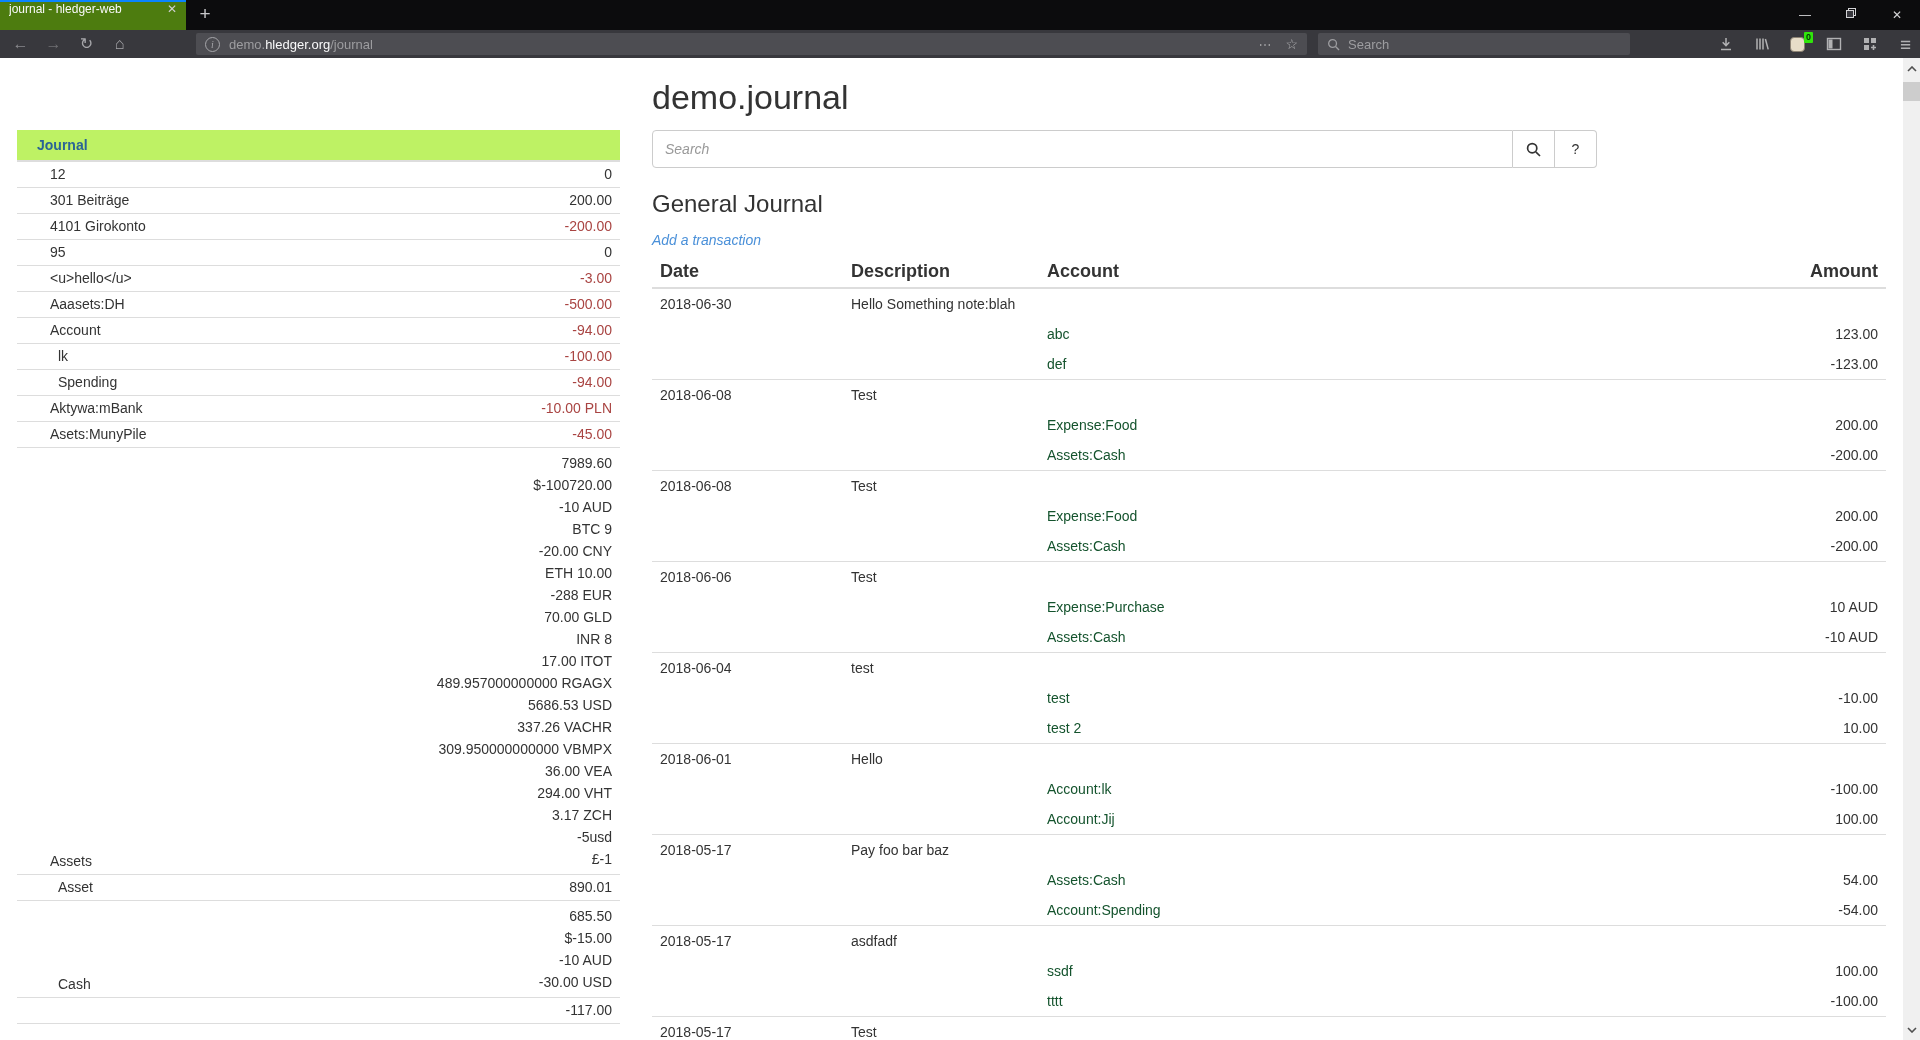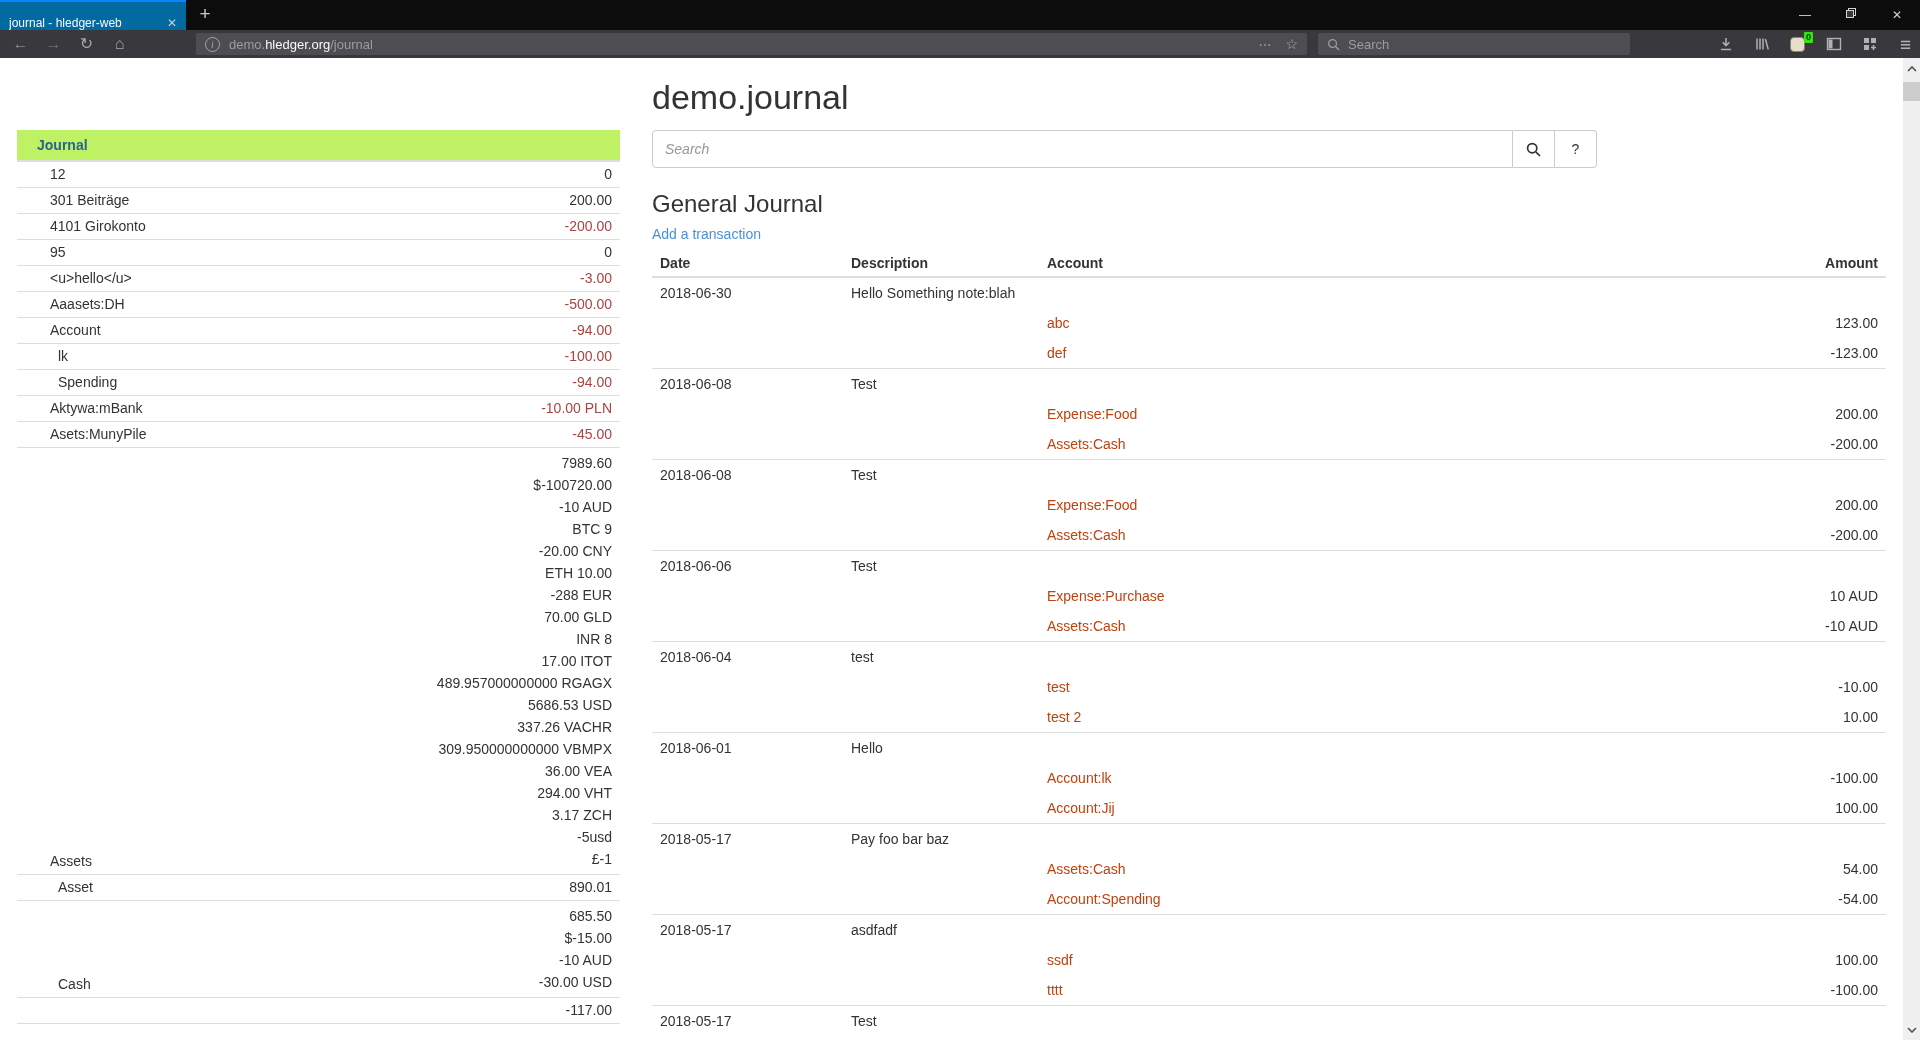--- a/index.html
+++ b/index.html
@@ -2,22 +2,22 @@
 <html><head>
 <meta charset="utf-8">
 <style>
   html,body{margin:0;padding:0;}
   body{width:1920px;height:1040px;overflow:hidden;background:#fff;
        font-family:"Liberation Sans",sans-serif;position:relative;}
 
   
   .chrome{position:absolute;top:0;left:0;width:1920px;height:58px;}
   .tabstrip{position:relative;height:30px;background:#0c0c0d;}
-  .tab{position:absolute;left:0;top:0;width:186px;height:30px;background:#0369a1;
-       border-top:2px solid #0a84ff;box-sizing:border-box;display:flex;align-items:flex-end;
+  .tab{position:absolute;left:0;top:0;width:186px;height:30px;background:#4d7c0f;
+       border-top:2px solid #0a84ff;box-sizing:border-box;display:flex;align-items:flex-start;
        padding:0 9px;color:#f9f9fa;font-size:12px;}
   .tab-title{flex:1;white-space:nowrap;overflow:hidden;}
   .tab-close{color:#cfcfd1;font-size:12px;margin-left:6px;}
   .newtab{position:absolute;left:190px;top:0;width:30px;height:30px;color:#c8c8ca;
           font-size:19px;line-height:28px;text-align:center;}
   .win-controls{position:absolute;right:0;top:0;height:30px;display:flex;}
   .win-btn{width:46px;text-align:center;line-height:30px;color:#d4d4d6;font-size:12px;}
 
   .toolbar{position:relative;height:28px;background:#38383d;display:flex;align-items:center;}
   .nav-icon{color:#a6a6aa;font-size:16px;width:33px;text-align:center;line-height:28px;}
@@ -68,30 +68,30 @@
   .main{position:absolute;left:652px;top:0;width:1234px;}
   .page-title{margin:20px 0 0;font-size:34px;font-weight:500;color:#333;}
   .search-row{margin-top:13px;display:flex;width:945px;}
   .search-input{flex:1;height:38px;box-sizing:border-box;border:1px solid #ccc;
                 border-radius:4px 0 0 4px;padding:6px 12px;font-size:14px;color:#555;outline:none;}
   .search-input::placeholder{font-style:italic;color:#999;}
   .grp-btn{width:42px;height:38px;box-sizing:border-box;background:#fff;border:1px solid #ccc;
            border-left:none;color:#333;font-size:14px;display:flex;align-items:center;justify-content:center;}
   .grp-btn.last{border-radius:0 4px 4px 0;}
   .section-title{margin:22px 0 0;font-size:24px;font-weight:500;color:#333;}
-  .add-link{display:inline-block;margin-top:8px;color:#4a90d9;font-size:14px;}
+  .add-link{display:inline-block;margin-top:14px;color:#4a90d9;font-size:14px;font-style:italic;}
 
   .tx-table{margin-top:8px;width:100%;border-collapse:collapse;}
-  .tx-table th{text-align:left;font-size:14px;color:#333;padding:5px 8px;border-bottom:2px solid #ddd;}
+  .tx-table th{text-align:left;font-size:18px;color:#333;padding:5px 8px;border-bottom:2px solid #ddd;}
   .tx-table th.r{text-align:right;}
   .tx-table td{padding:6px 8px;font-size:14px;line-height:18px;vertical-align:top;color:#333;}
   .col-date{width:175px;} .col-desc{width:180px;} .col-amt{width:220px;}
   tr.tx-title td{border-top:1px solid #ddd;}
   td.pamt{text-align:right;white-space:nowrap;}
-  .acct-link{color:#c2410c;}
+  .acct-link{color:#14532d;}
 </style>
 </head>
 <body>
 
 <div class="chrome">
   <div class="tabstrip">
     <div class="tab">
       <span class="tab-title">journal - hledger-web</span>
       <span class="tab-close">✕</span>
     </div>

